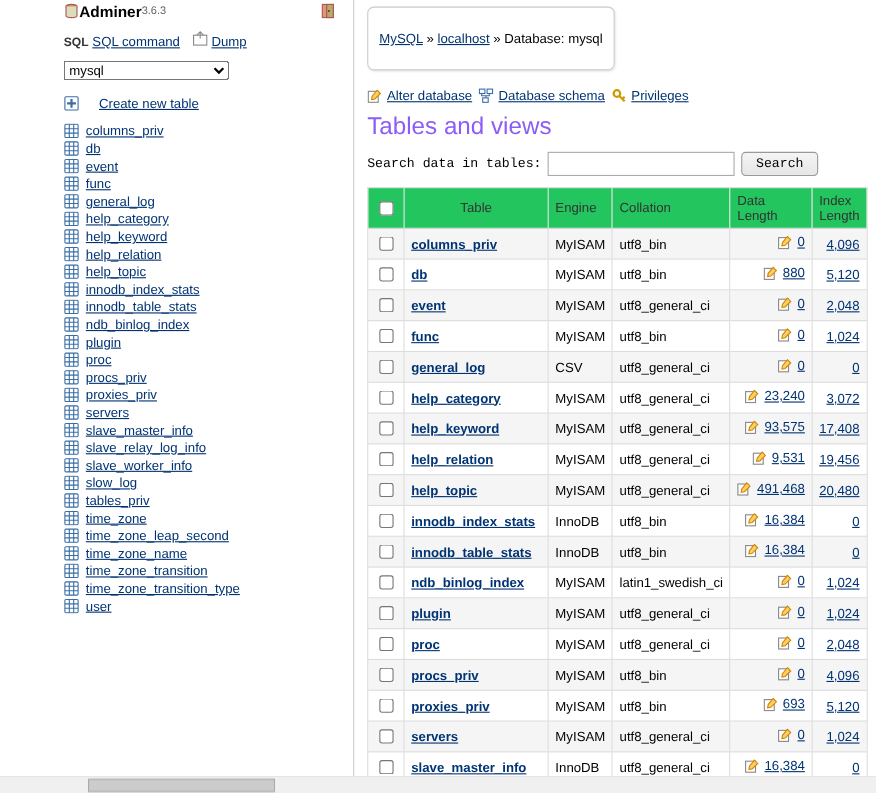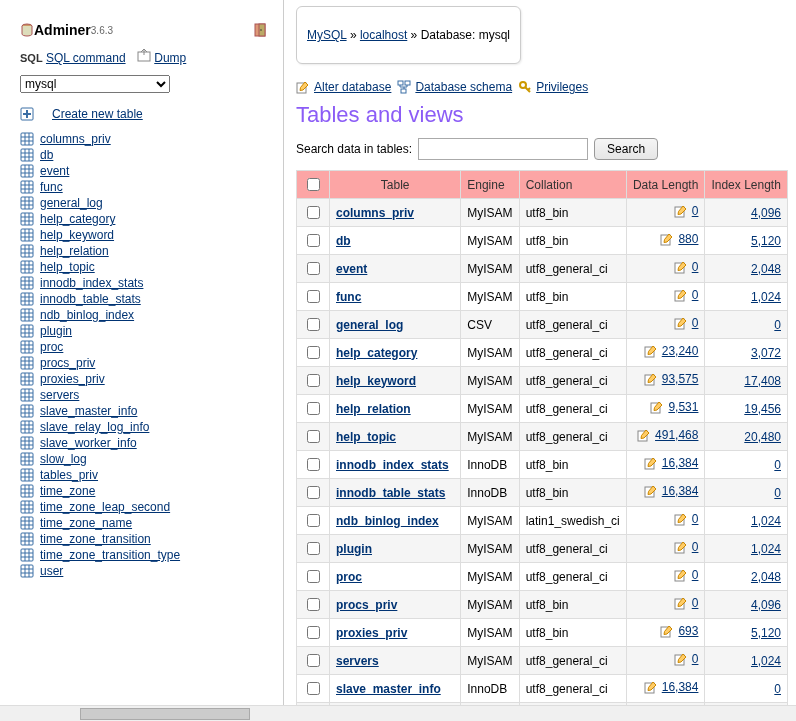--- a/index.html
+++ b/index.html
@@ -8,24 +8,25 @@
     font-family: Verdana, Arial, sans-serif;
     font-size: 12px;
     color: #000;
     background: #fff;
   }
   a { color: #003373; text-decoration: underline; cursor: pointer; }
   .layout { display: flex; width: 796px; height: 721px; }
   
   #menu {
     width: 284px;
-    padding: 22px 16px 10px 20px;
+    padding: 2px 16px 10px 20px;
     border-right: 1px solid #ccc;
     overflow-y: auto;
     position: relative;
+    margin-left: 38px;
   }
   #menu h1 {
     font-size: 14px;
     margin: 0 0 10px 0;
     display: flex;
     align-items: center;
     justify-content: space-between;
   }
   #menu h1 .brand { font-weight: bold; font-size: 14px; }
   #menu h1 .ver { font-size: 10px; font-weight: normal; color: #666; text-align: center; }
@@ -64,21 +65,21 @@
   }
   #lang select { width: 120px; font-size: 12px; }
   .action-links { margin: 6px 0 8px 0; display:flex; gap:6px; align-items:center;}
   .action-links a { display:inline-flex; align-items:center; gap:4px;}
   h2 {
     font-size: 22px;
     font-weight: normal;
     margin: 6px 0 10px 0;
     color: #8b5cf6;
   }
-  .search-row { margin-bottom: 10px; display:flex; align-items:center; gap:6px;}
+  .search-row { margin-bottom: 10px; display:flex; align-items:center; gap:6px;font-family:Liberation Mono, monospace;}
   .search-row input[type=text] {
     width: 170px;
     height: 22px;
     border: 1px solid #aaa;
     padding: 0 4px;
     font-family: inherit;
     font-size: 12px;
   }
   .btn {
     background: linear-gradient(#f5f5f5,#e6e6e6);
@@ -94,21 +95,21 @@
     border-collapse: collapse;
     width: 100%;
     font-size: 12px;
   }
   table.grid th, table.grid td {
     border: 1px solid #ddd;
     padding: 4px 6px;
     text-align: left;
   }
   table.grid thead th {
-    background: #fca5a5;
+    background: #22c55e;
     font-weight: normal;
     color: #333;
   }
   table.grid tbody tr:nth-child(odd) td { background: #f5f5f5; }
   table.grid tbody tr:nth-child(even) td { background: #fff; }
   table.grid td.num { text-align: right; white-space: nowrap;}
   .num-wrap { display:inline-flex; align-items:center; gap:4px; justify-content:flex-end;}
   .fw-b { font-weight: bold; }
   
   svg { display:block; }

